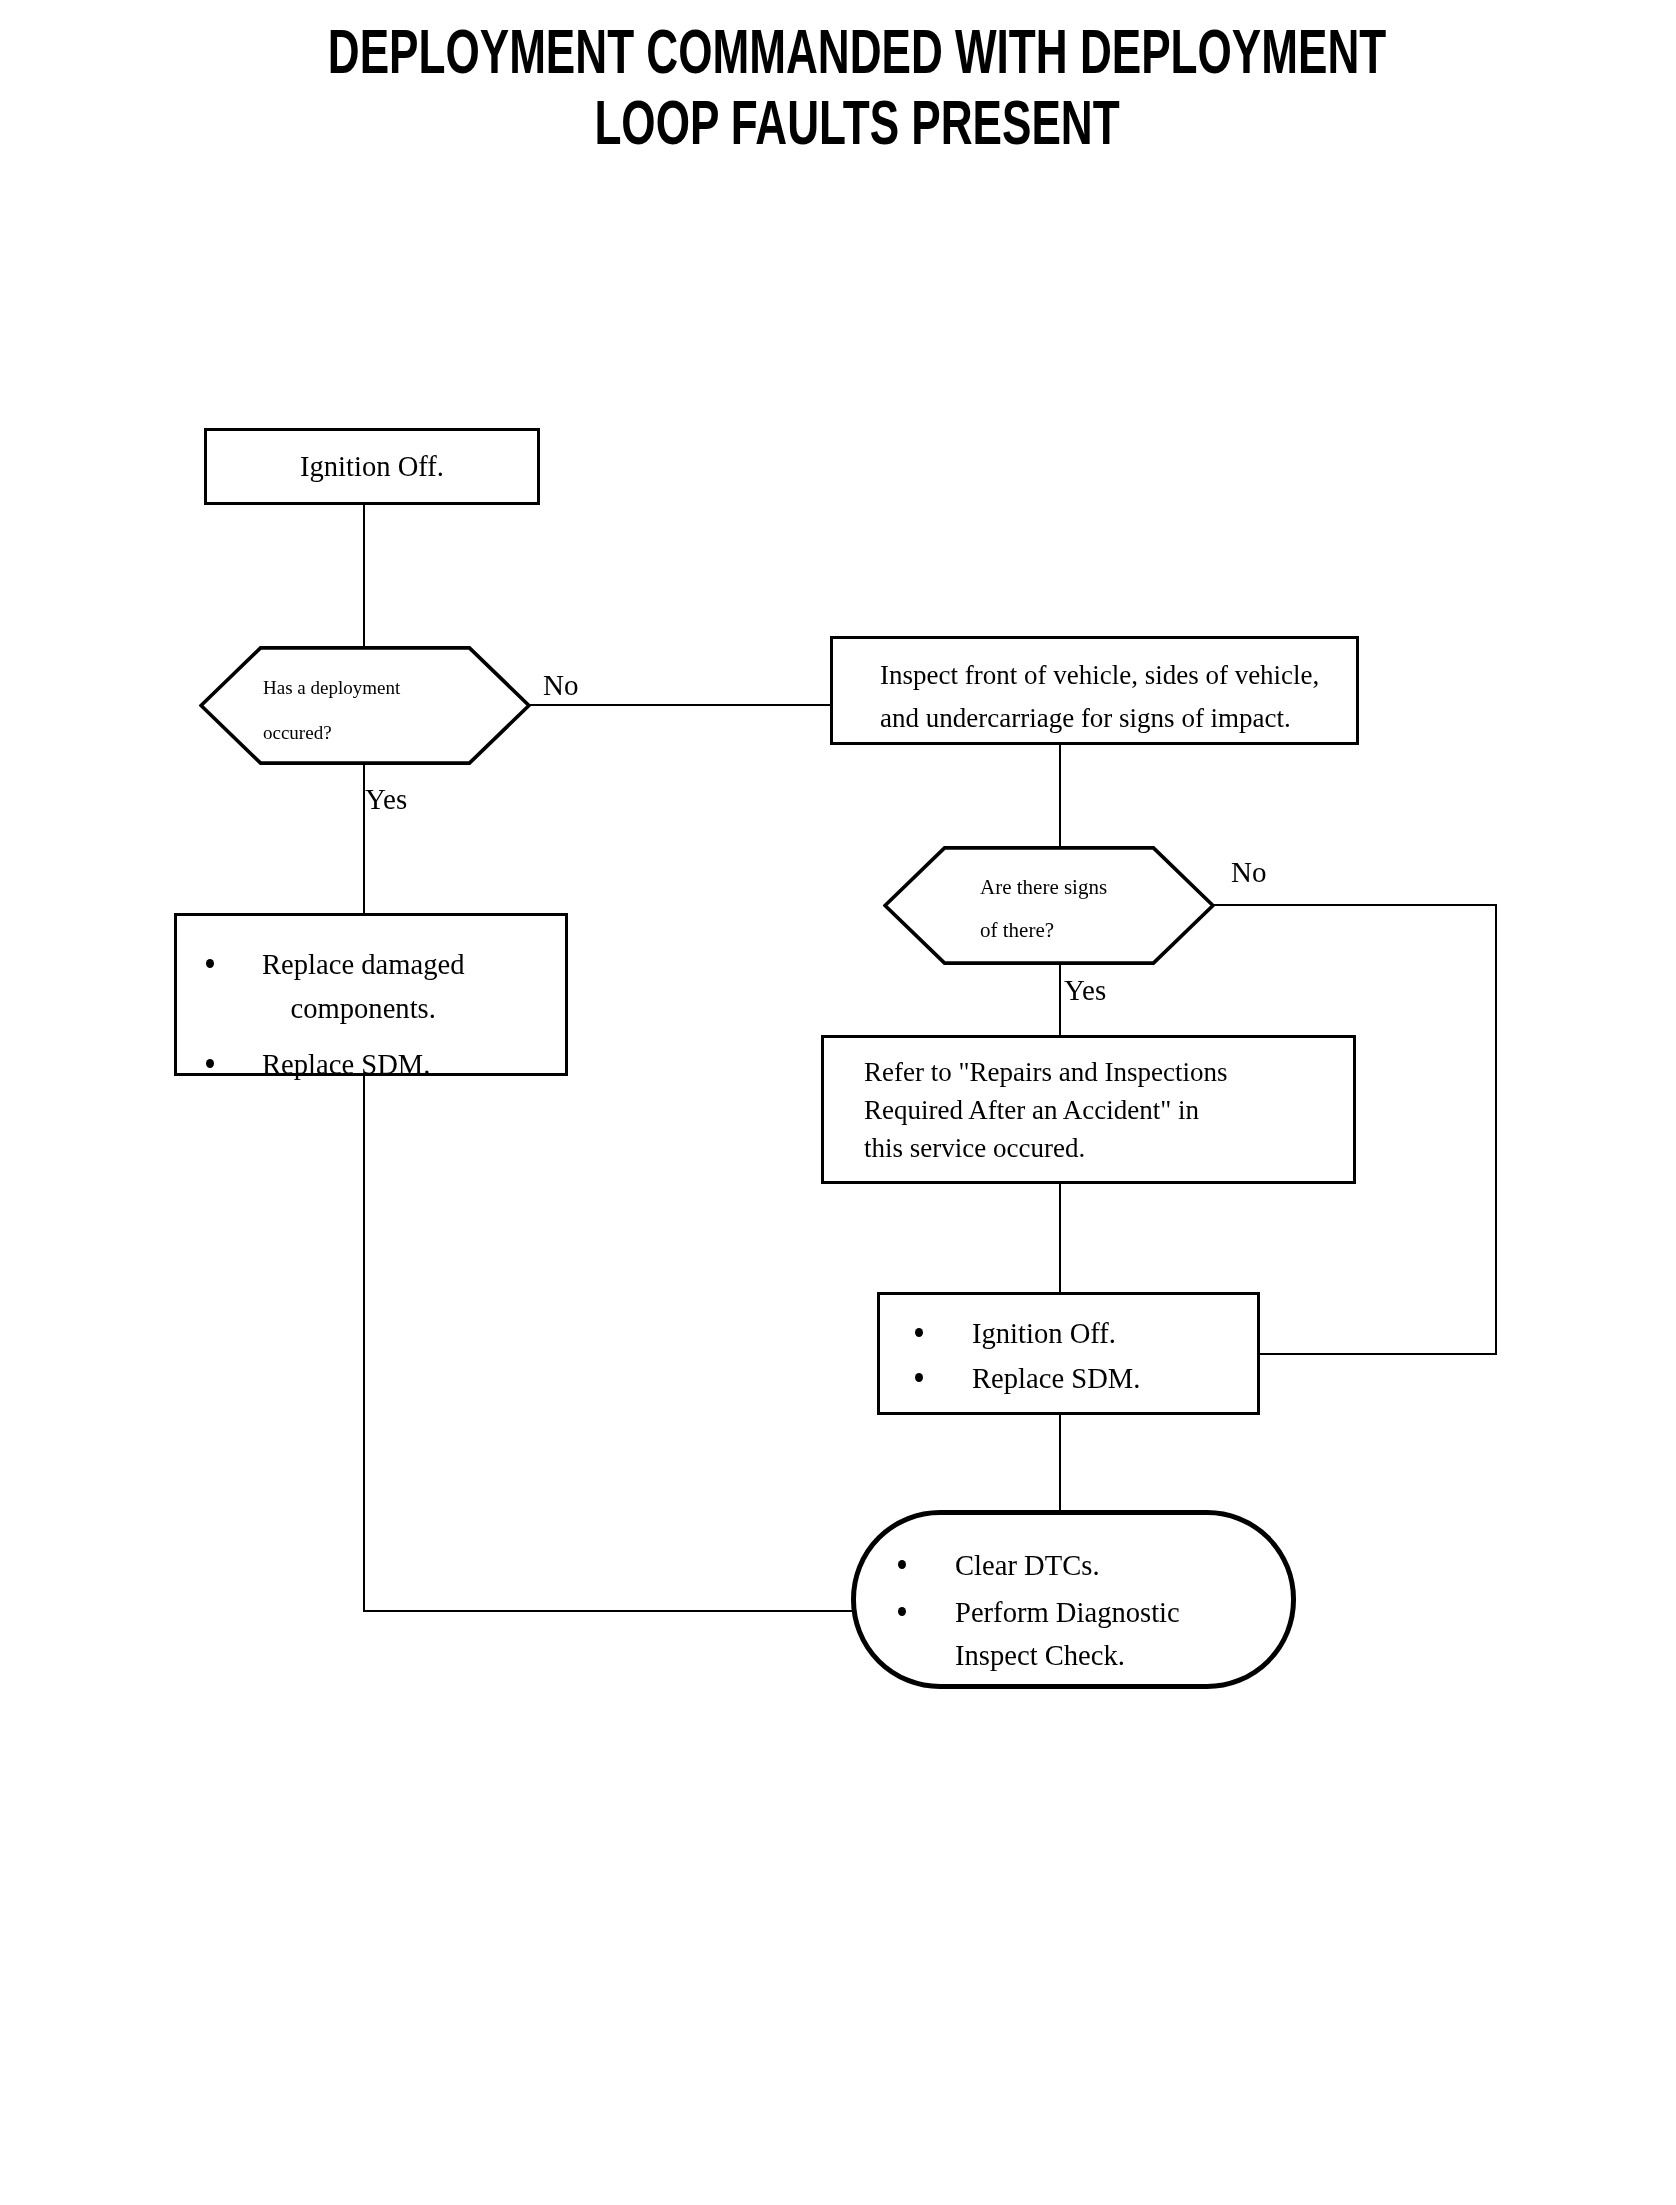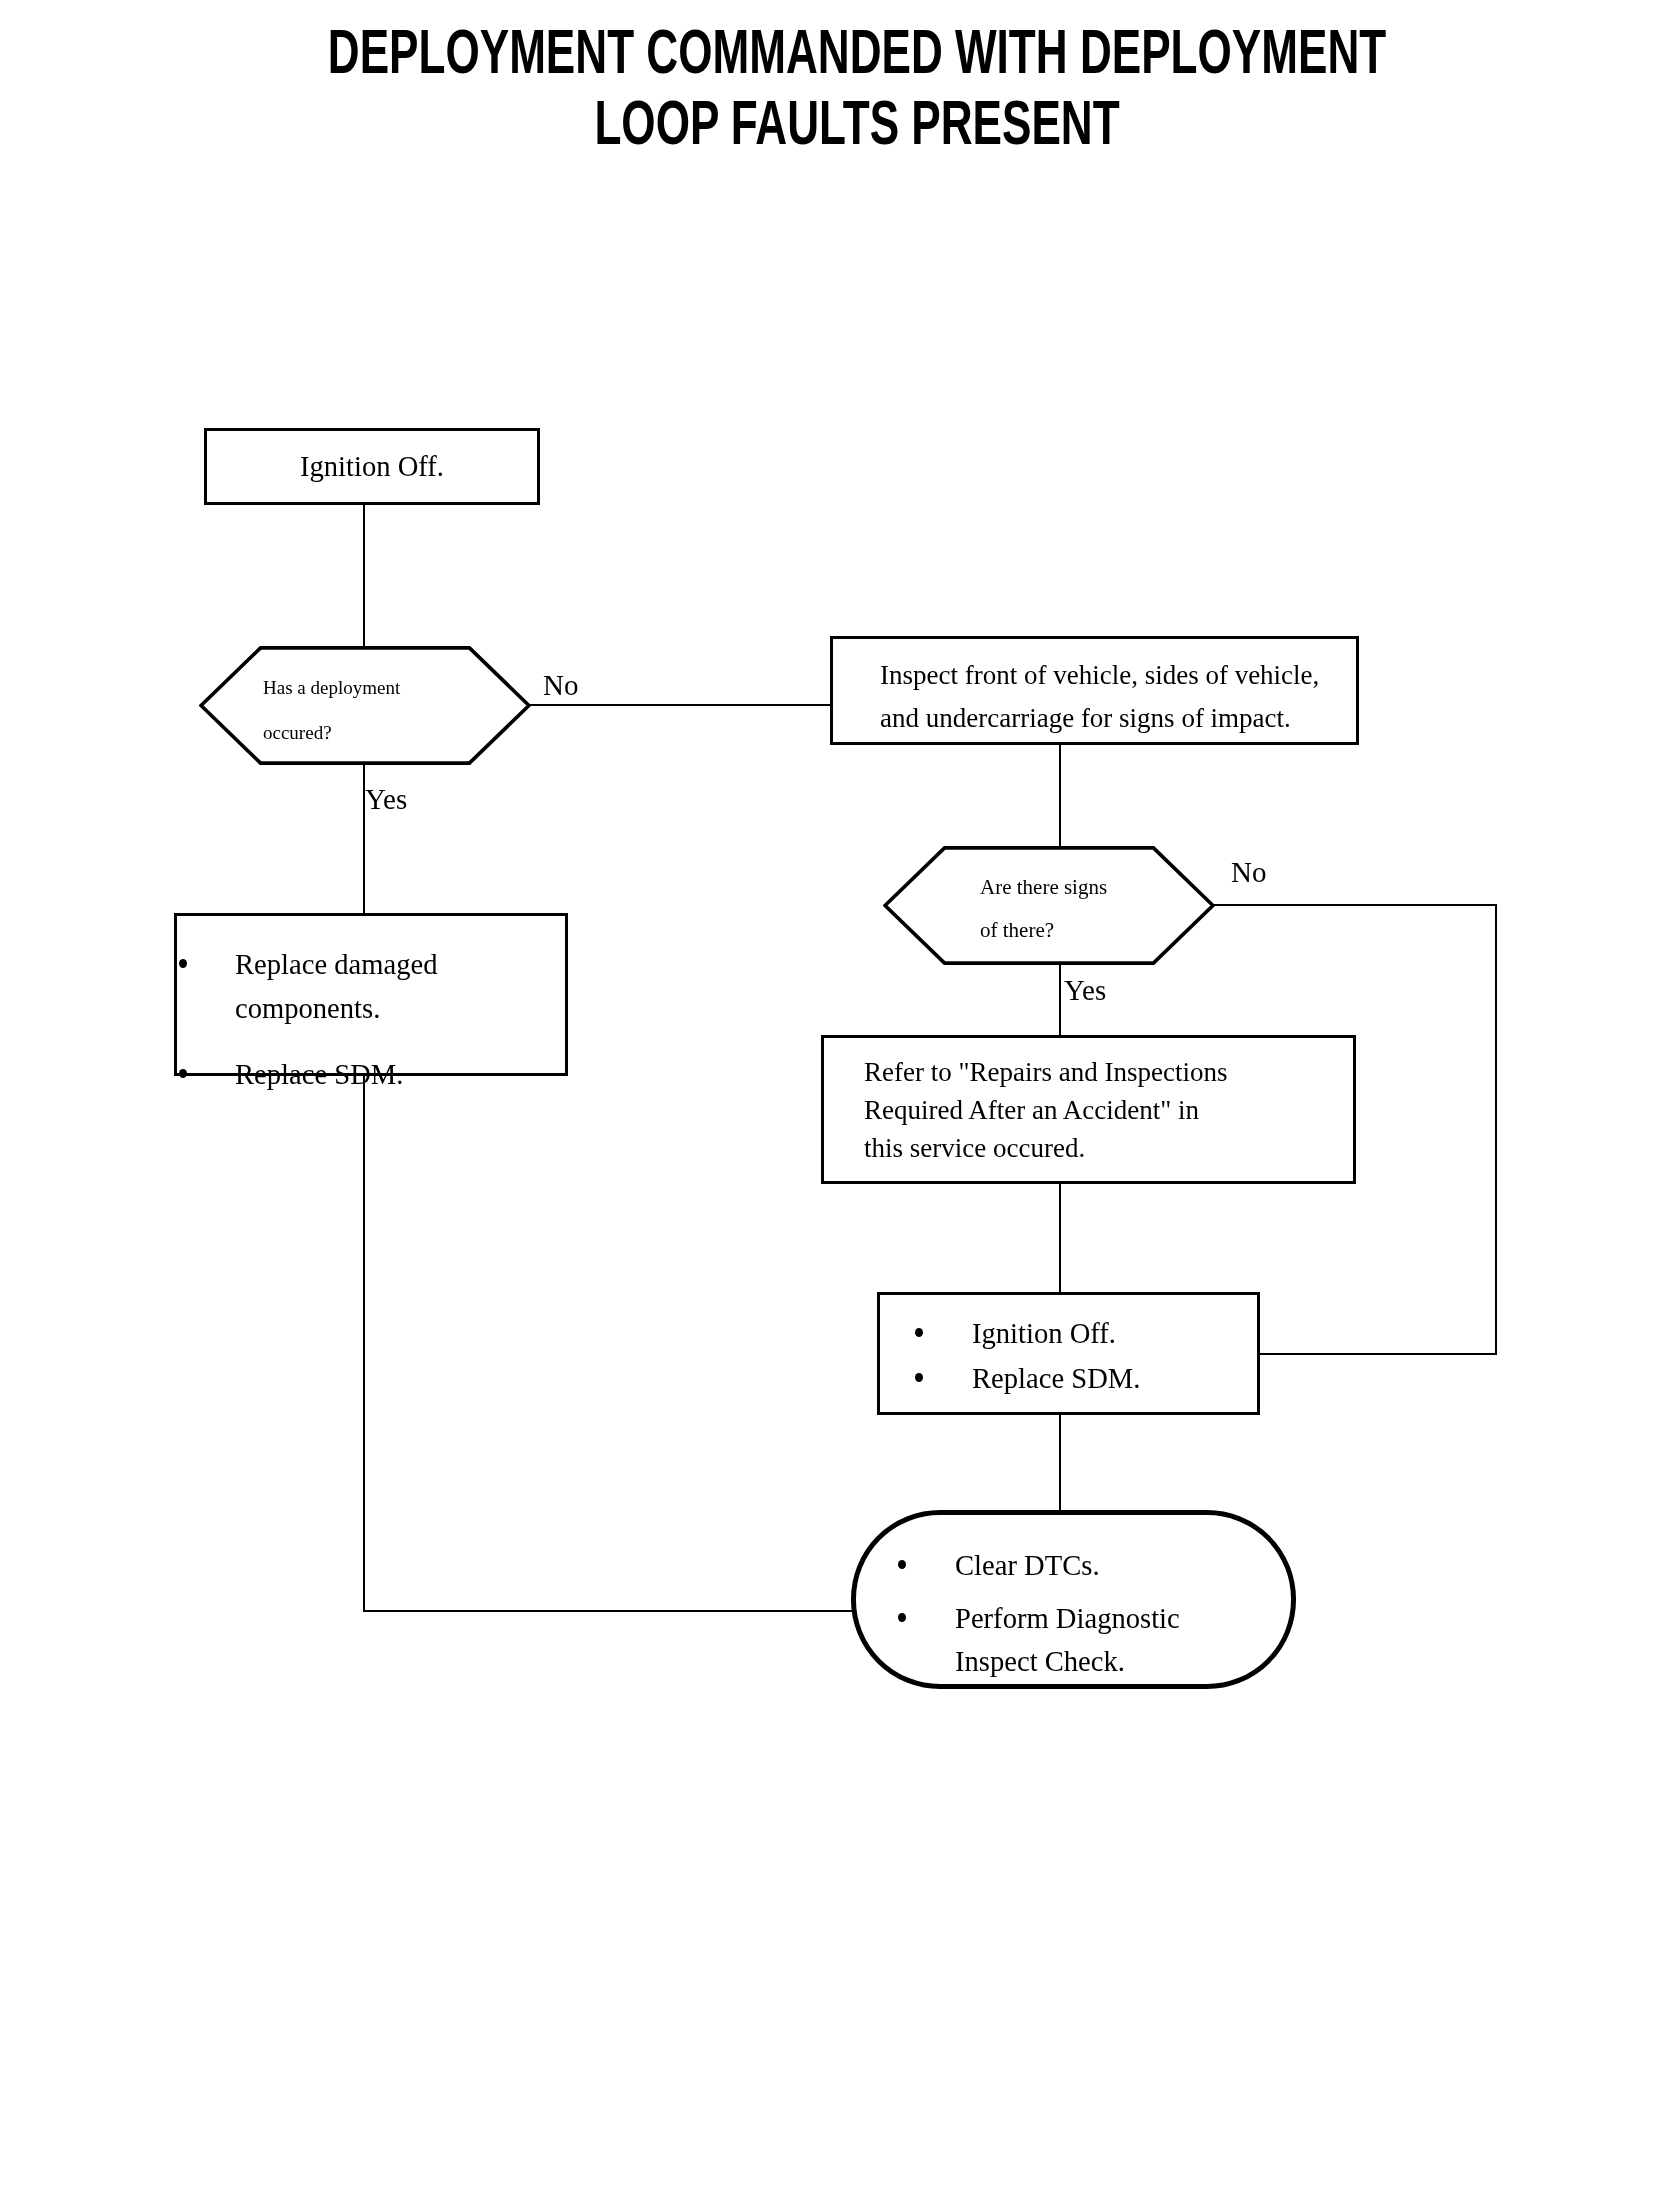--- a/index.html
+++ b/index.html
@@ -166,21 +166,21 @@
     <polygon points="3,98 101,3 445,3 543,98 445,193 101,193" fill="#ffffff" stroke="#000000" stroke-width="6"></polygon>
   </svg>
   <div class="node-text" style="left:980px; top:866px; font-size:21px; line-height:43px;">
     <div>Are there signs</div>
     <div>of there?</div>
   </div>
   <div class="branch-label" style="left:1231px; top:856px;">No</div>
   <div class="branch-label" style="left:1064px; top:974px;">Yes</div>
 
   <div class="node-rect" style="left:174px; top:913px; width:394px; height:163px;"></div>
-  <div class="bullet-list" style="left:179px; top:943px; width:365px; row-gap:22px;">
+  <div class="bullet-list" style="left:206px; top:943px; width:365px; row-gap:12px;text-align:center;">
     <div class="bullet-item">
       <span class="bullet-dot"></span>
       <span class="bullet-text" style="margin-left:48px;">
         <div>Replace damaged</div>
         <div>components.</div>
       </span>
     </div>
     <div class="bullet-item">
       <span class="bullet-dot"></span>
       <span class="bullet-text" style="margin-left:48px;">
@@ -206,21 +206,21 @@
     </div>
     <div class="bullet-item">
       <span class="bullet-dot"></span>
       <span class="bullet-text" style="margin-left:49px;">
         <div>Replace SDM.</div>
       </span>
     </div>
   </div>
 
   <div class="node-terminal" style="left:851px; top:1510px; width:445px; height:179px;"></div>
-  <div class="bullet-list" style="left:898px; top:1544px; width:377px; row-gap:10px;">
+  <div class="bullet-list" style="left:898px; top:1544px; width:377px; row-gap:4px;">
     <div class="bullet-item">
       <span class="bullet-dot"></span>
       <span class="bullet-text" style="margin-left:49px; line-height:43px;">
         <div>Clear DTCs.</div>
       </span>
     </div>
     <div class="bullet-item">
       <span class="bullet-dot"></span>
       <span class="bullet-text" style="margin-left:49px; line-height:43px;">
         <div>Perform Diagnostic</div>

